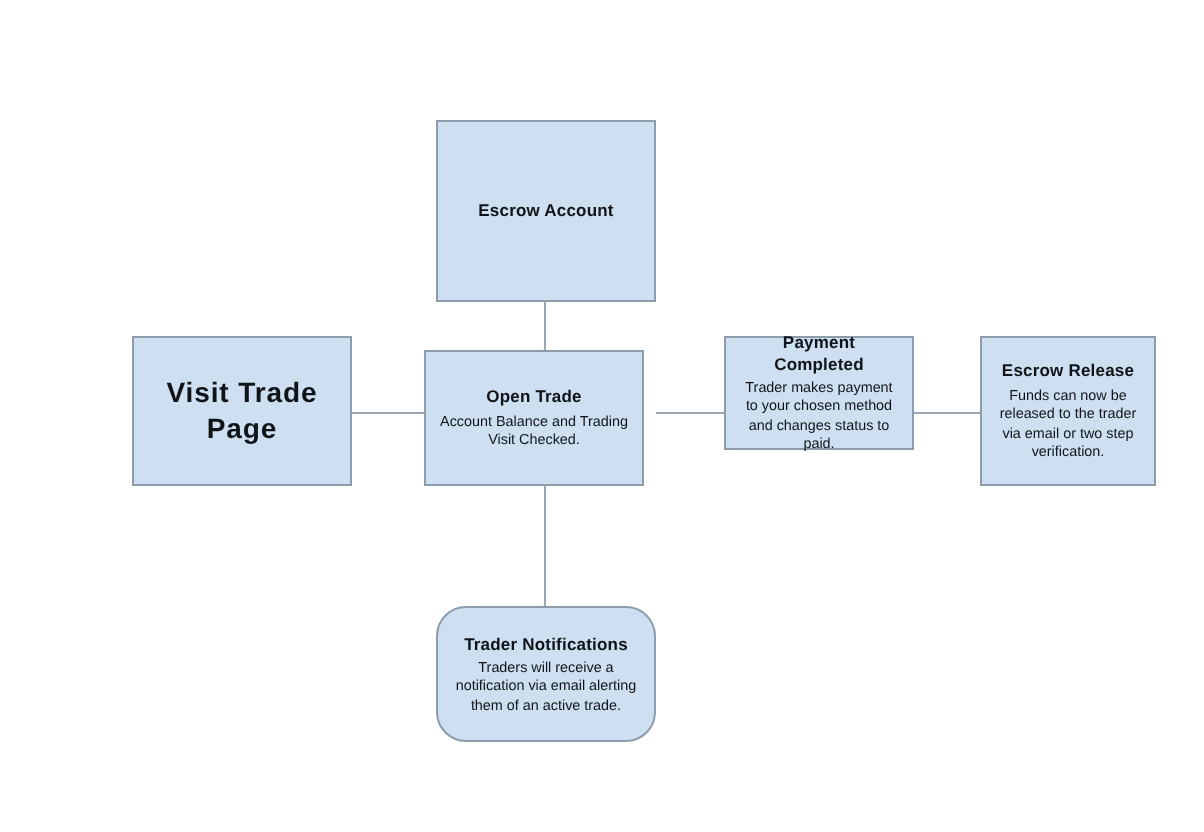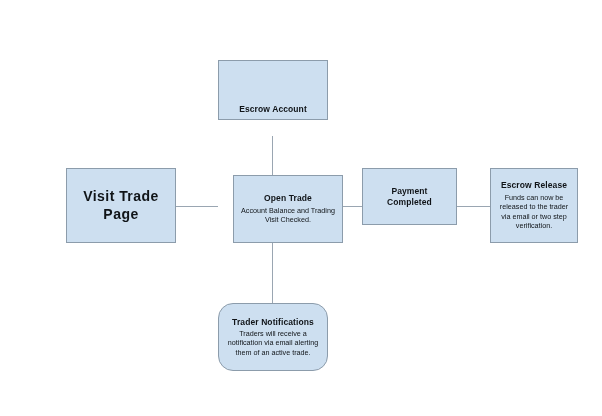--- a/index.html
+++ b/index.html
@@ -51,23 +51,23 @@
     font-weight: normal;
     line-height: 1.32;
     margin: 1.5px 0 0 0;
   }
   .node.title-only .node-title {
     font-size: 14px;
     letter-spacing: 0.45px;
   }
 
   
-  #node-escrow-account      { left: 218px; top: 60px;  width: 110px; height: 60px; justify-content: flex-end; }
+  #node-escrow-account      { left: 218px; top: 60px;  width: 110px; height: 91px; }
   #node-visit-trade-page    { left: 66px;  top: 168px; width: 110px; height: 75px; }
-  #node-open-trade          { left: 233px; top: 175px; width: 110px; height: 68px; }
+  #node-open-trade          { left: 212px; top: 175px; width: 110px; height: 68px; }
   #node-payment-completed   { left: 362px; top: 168px; width: 95px;  height: 57px; }
   #node-escrow-release      { left: 490px; top: 168px; width: 88px;  height: 75px; }
   #node-trader-notifications{ left: 218px; top: 303px; width: 110px; height: 68px; border-radius: 15px; }
 
   
   #conn-escrow-to-open      { left: 272px; top: 136px; height: 39px; }
   #conn-open-to-notify      { left: 272px; top: 243px; height: 60px; }
   #conn-visit-to-open       { left: 176px; top: 206px; width: 42px; }
   #conn-open-to-payment     { left: 328px; top: 206px; width: 34px; }
   #conn-payment-to-release  { left: 457px; top: 206px; width: 33px; }
@@ -91,20 +91,21 @@
     <div class="node-title">Visit Trade Page</div>
   </div>
 
   <div class="node" id="node-open-trade">
     <div class="node-title">Open Trade</div>
     <div class="node-desc">Account Balance and Trading Visit Checked.</div>
   </div>
 
   <div class="node" id="node-payment-completed">
     <div class="node-title">Payment Completed</div>
+    <div class="node-desc">Trader makes payment to your chosen method and changes status to paid.</div>
   </div>
 
   <div class="node" id="node-escrow-release">
     <div class="node-title">Escrow Release</div>
     <div class="node-desc">Funds can now be released to the trader via email or two step verification.</div>
   </div>
 
   <div class="node" id="node-trader-notifications">
     <div class="node-title">Trader Notifications</div>
     <div class="node-desc">Traders will receive a notification via email alerting them of an active trade.</div>

